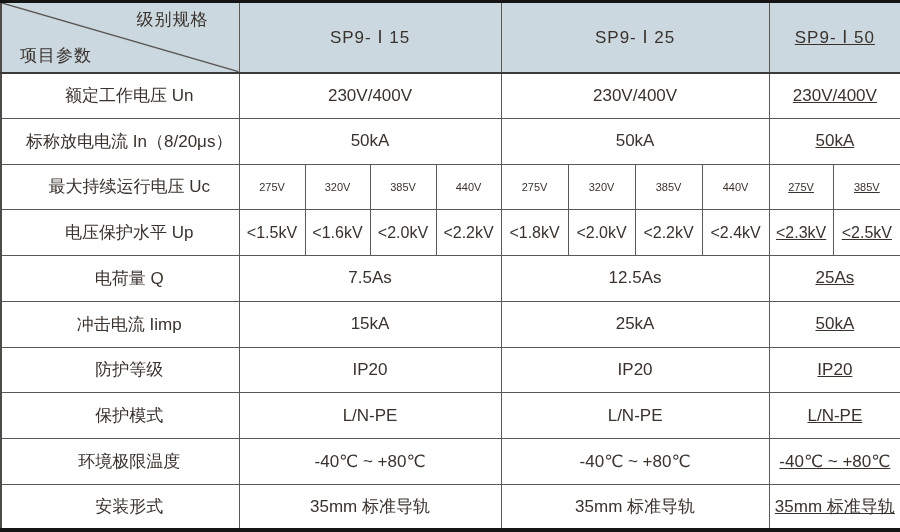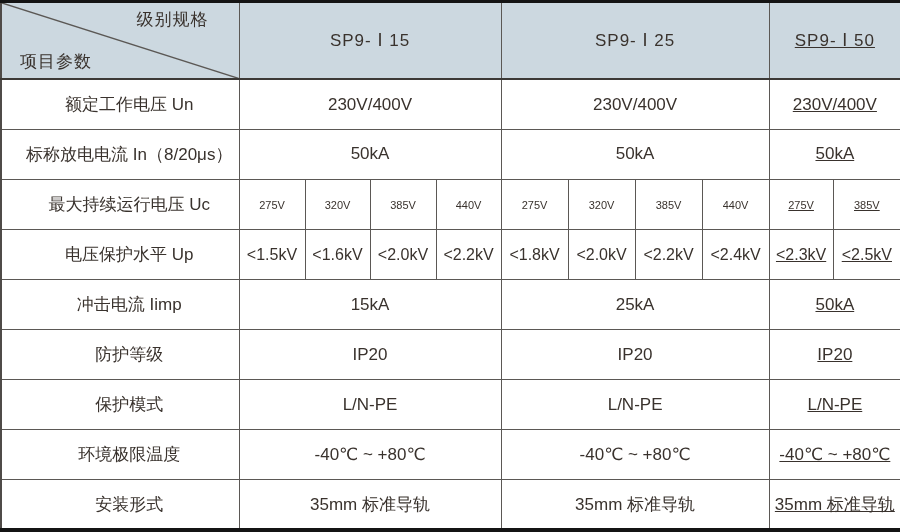--- a/index.html
+++ b/index.html
@@ -122,20 +122,26 @@
     <td class="subv">&lt;2.2kV</td>
     <td class="subv">&lt;1.8kV</td>
     <td class="subv">&lt;2.0kV</td>
     <td class="subv">&lt;2.2kV</td>
     <td class="subv">&lt;2.4kV</td>
     <td class="subv teal-l">&lt;2.3kV</td>
     <td class="subv teal-l">&lt;2.5kV</td>
   </tr>
 
 
+  <tr class="data-row">
+    <td class="label">电荷量 Q</td>
+    <td colspan="4">7.5As</td>
+    <td colspan="4">12.5As</td>
+    <td colspan="2" class="teal-l">25As</td>
+  </tr>
 
   <tr class="data-row">
     <td class="label">冲击电流 Iimp</td>
     <td colspan="4">15kA</td>
     <td colspan="4">25kA</td>
     <td colspan="2" class="teal-l">50kA</td>
   </tr>
 
 
   <tr class="data-row">

